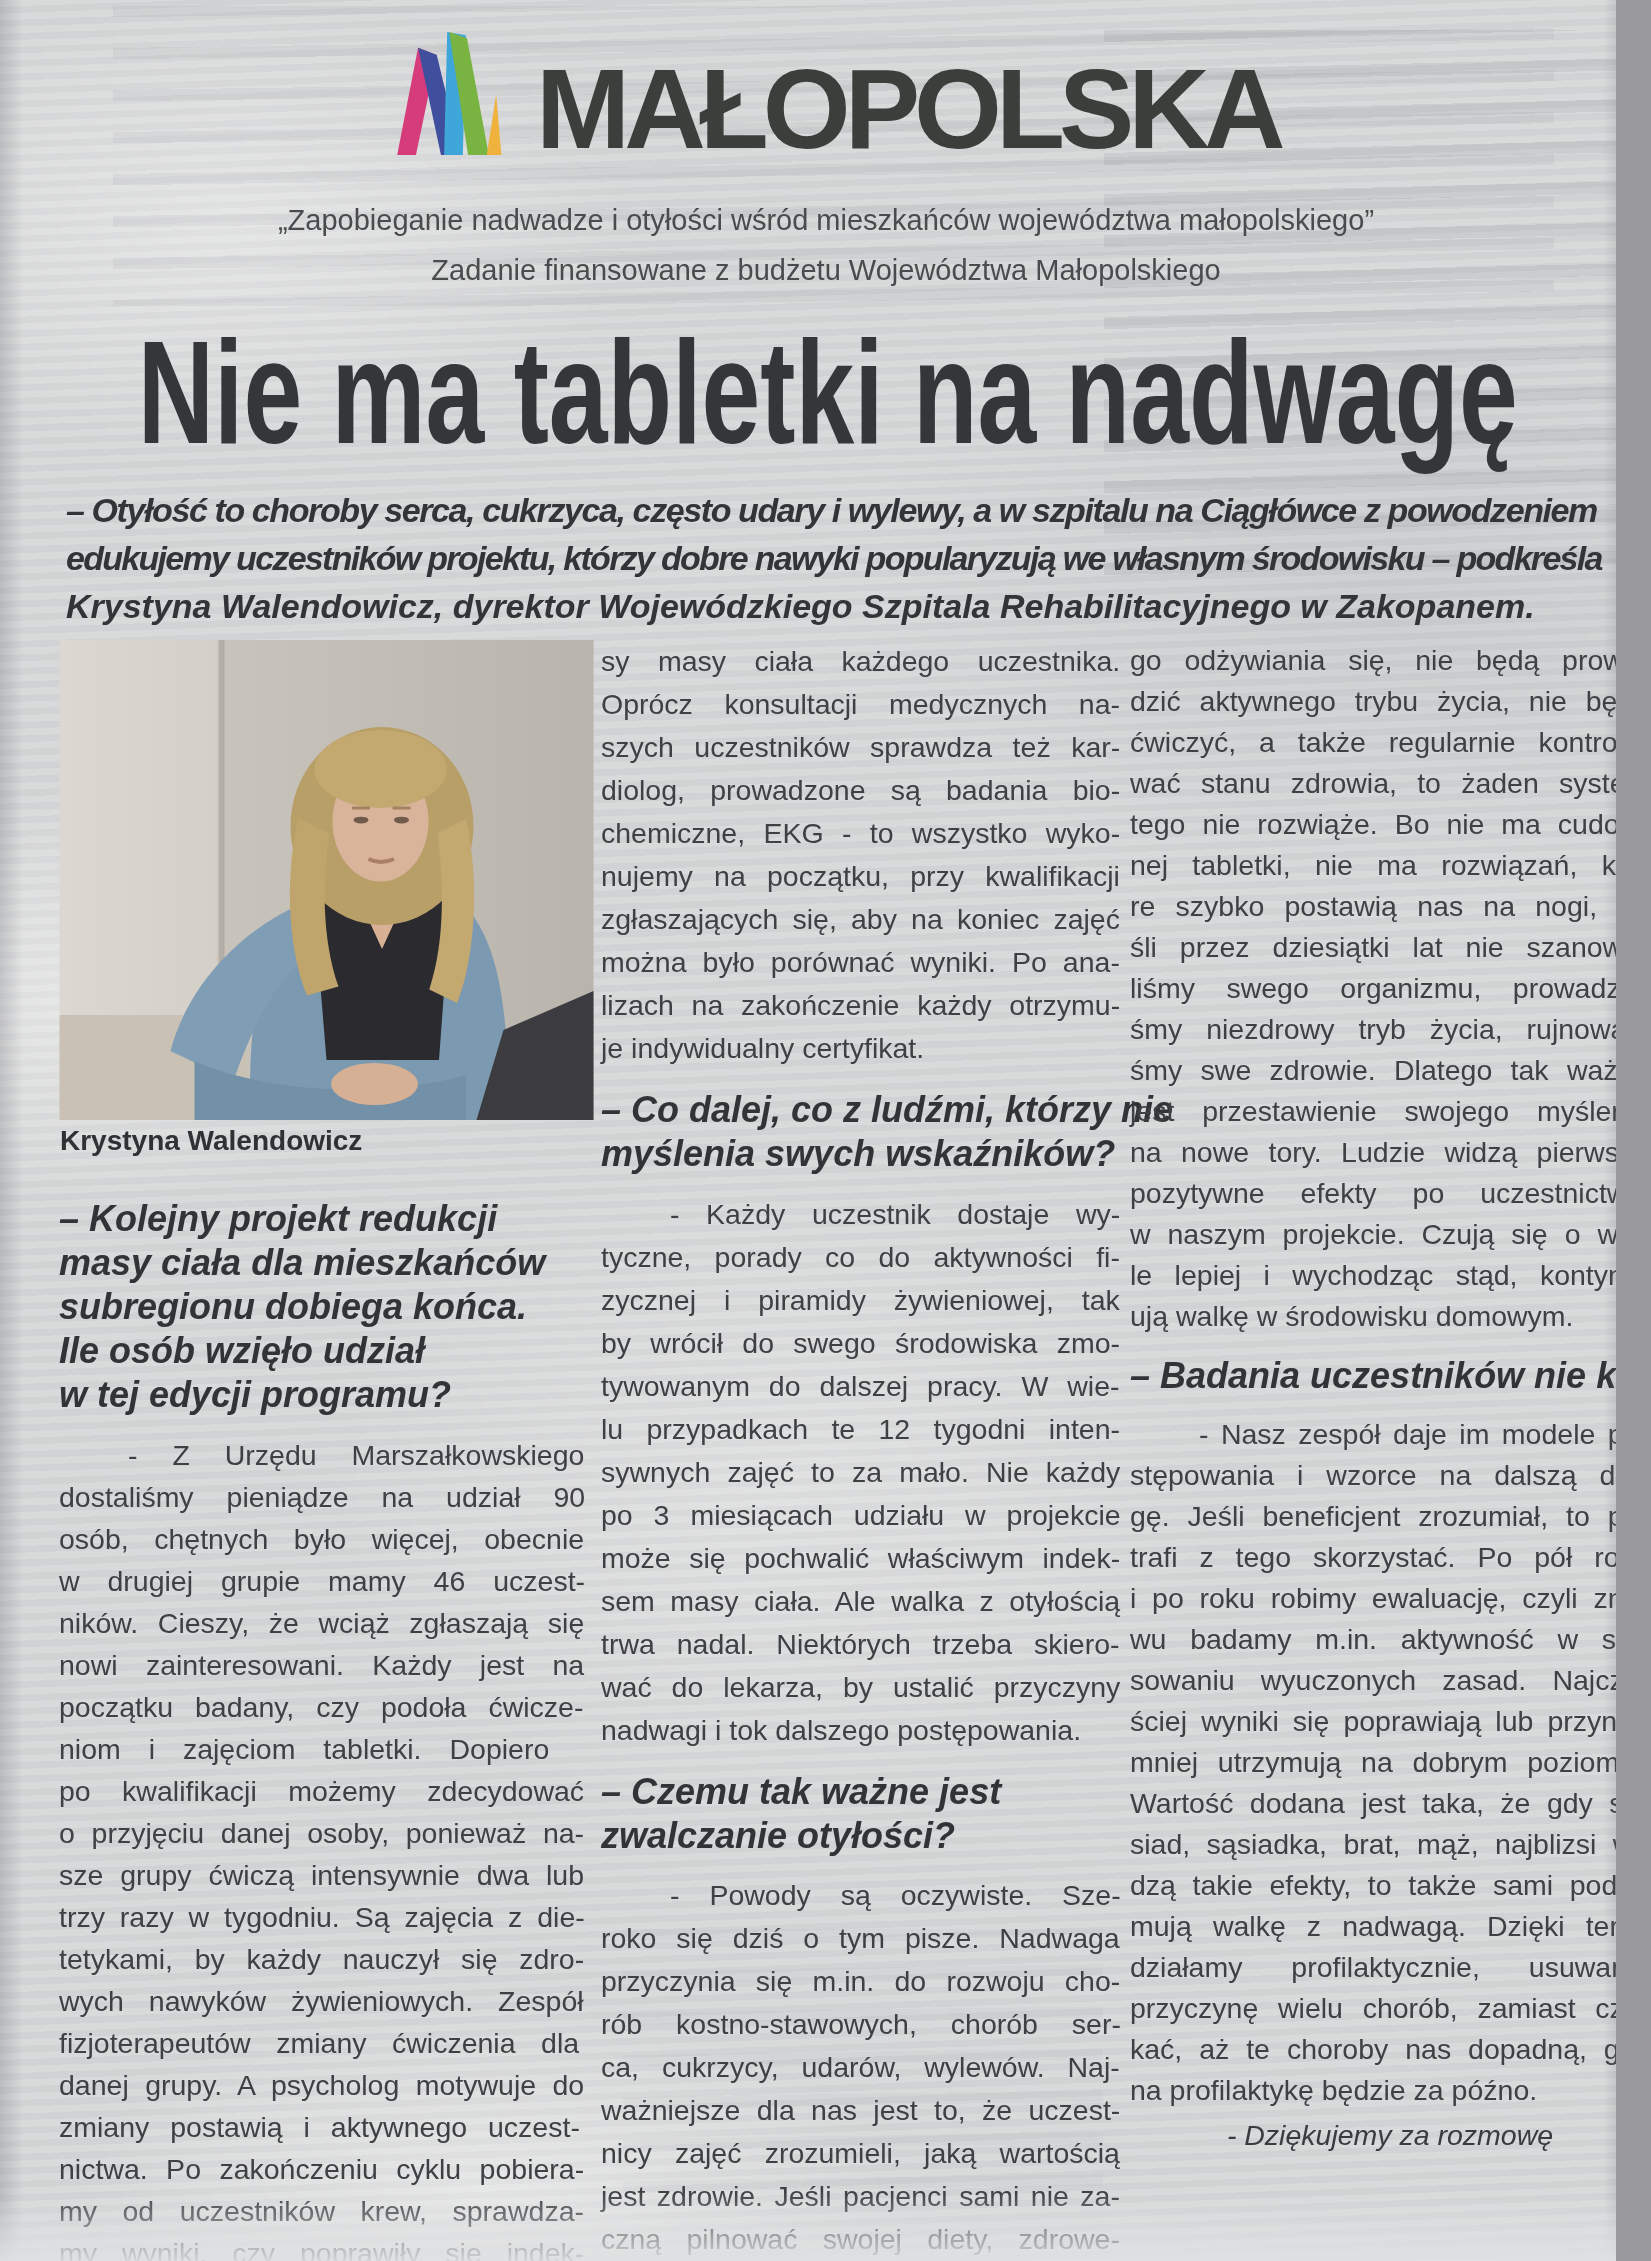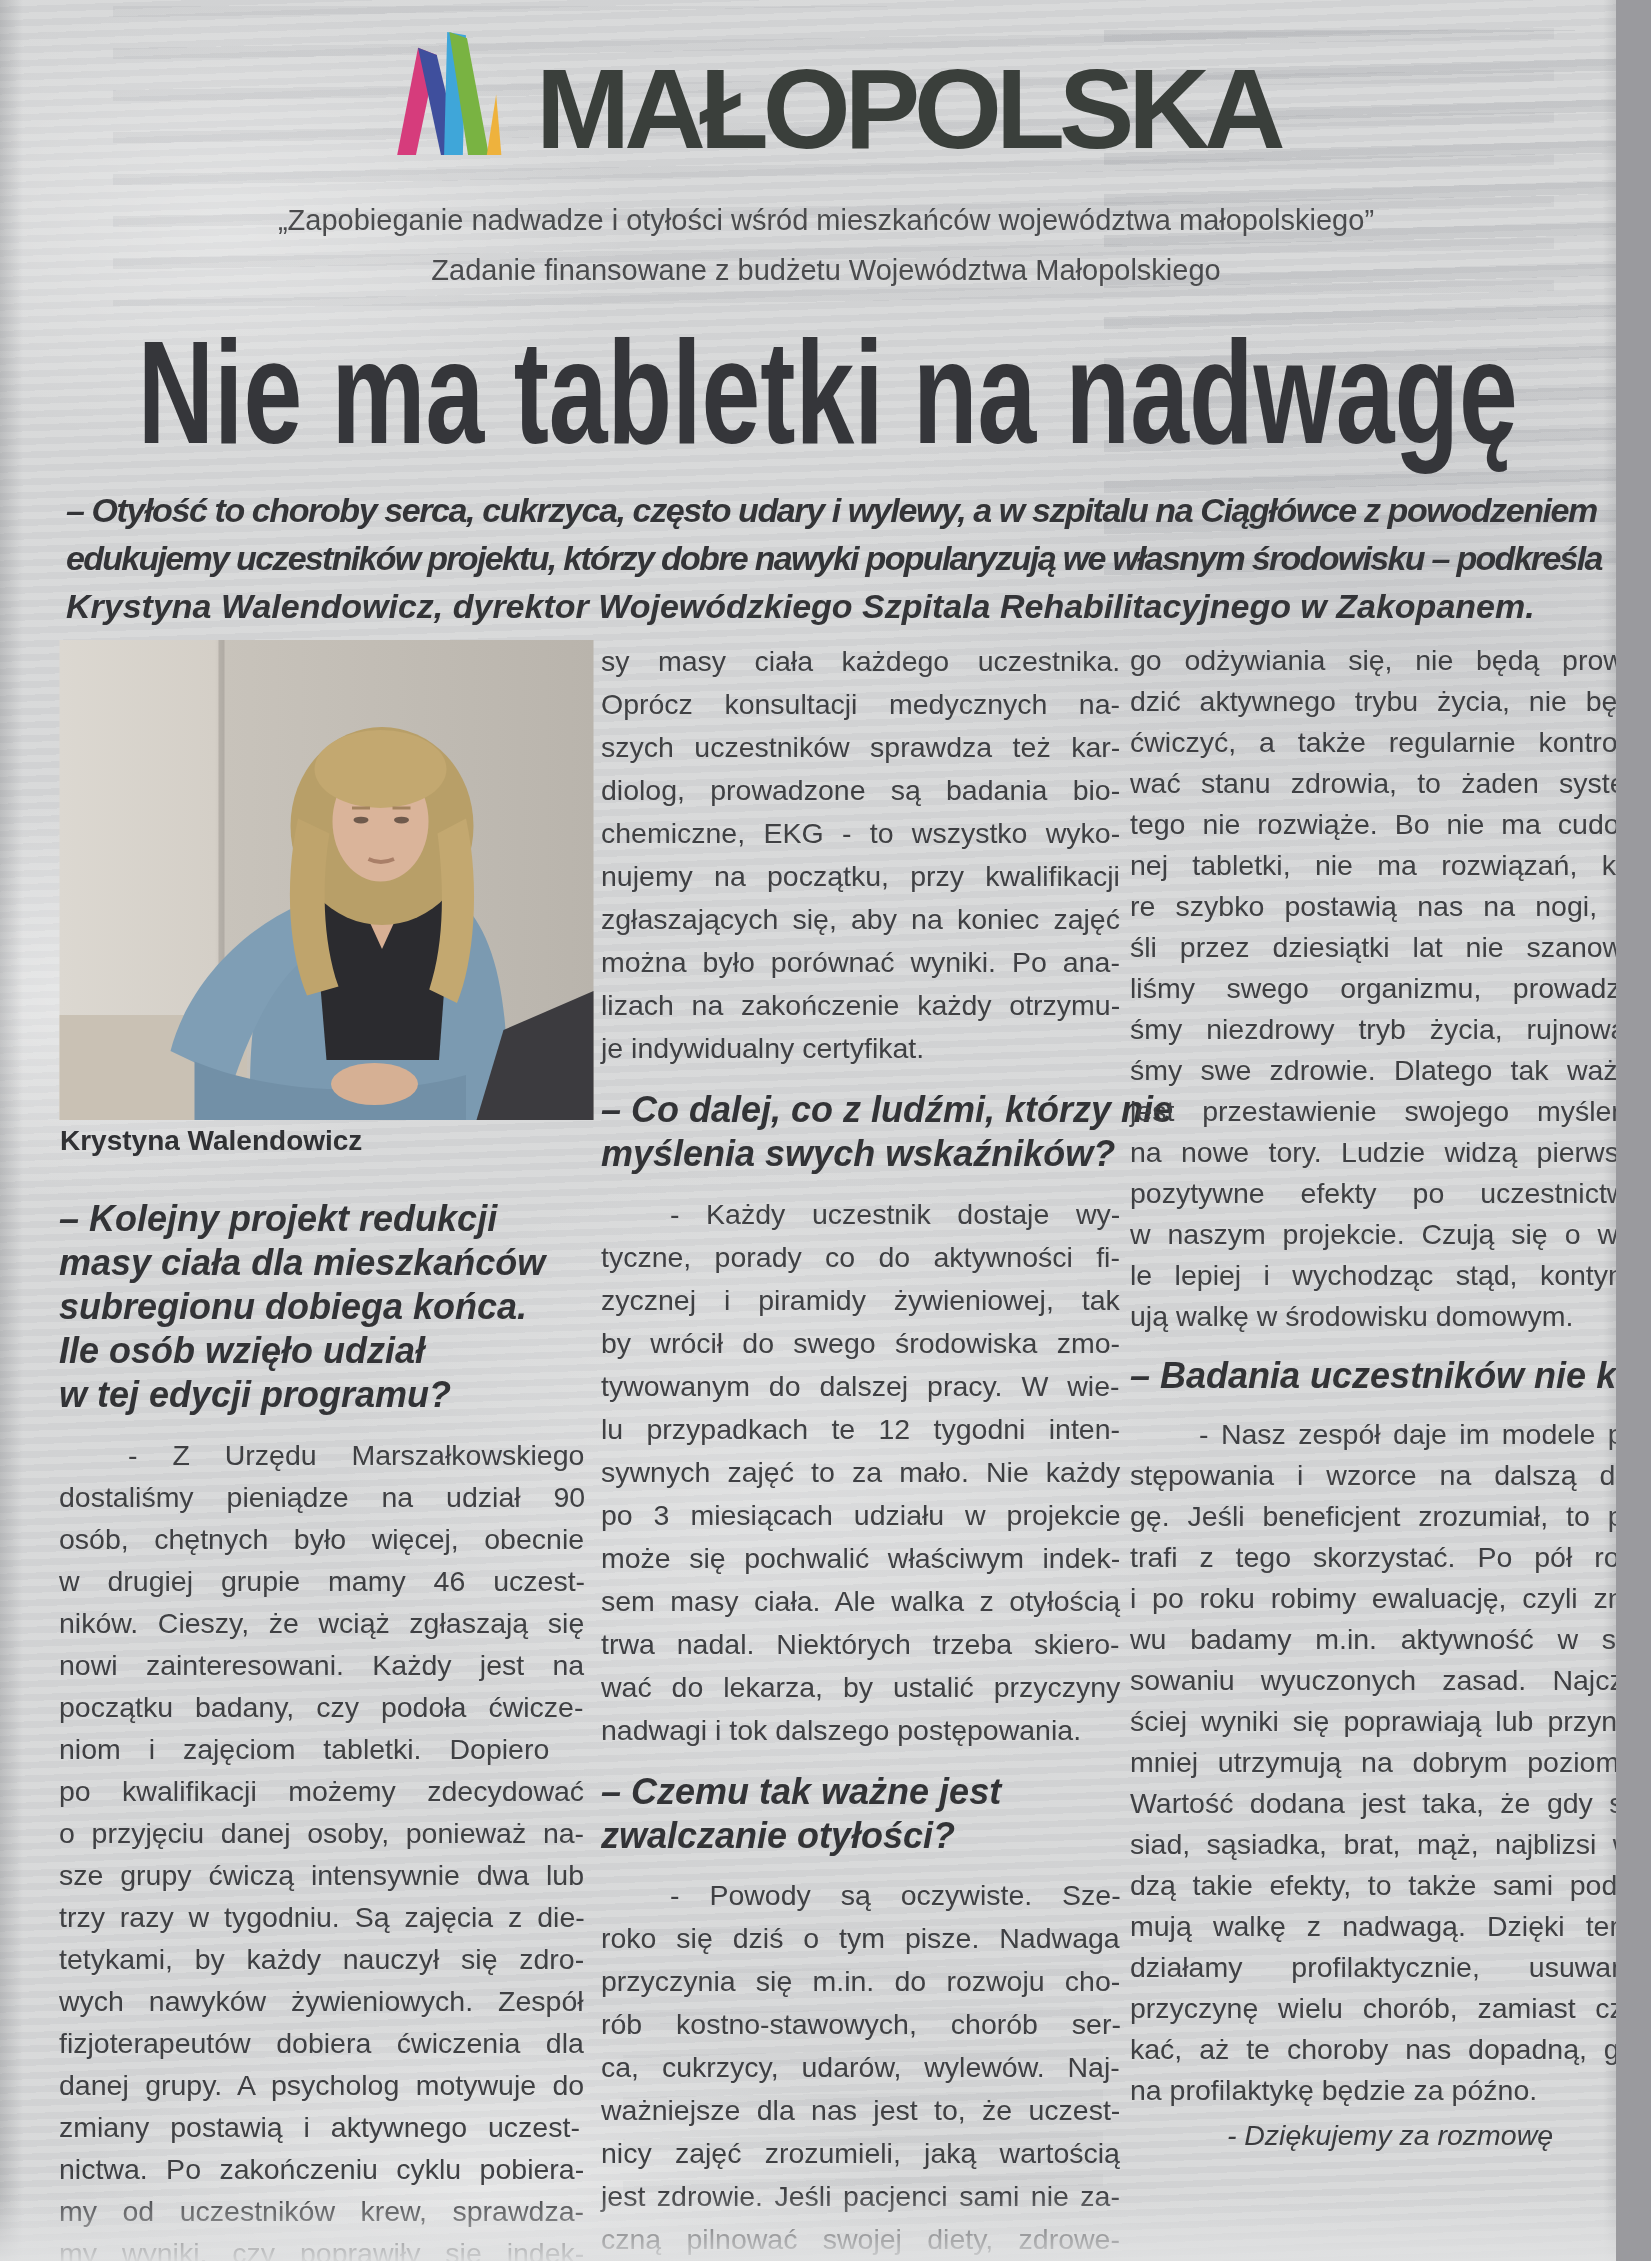--- a/index.html
+++ b/index.html
@@ -158,21 +158,21 @@
         <div class="line j" style="word-spacing: 11.7px;"><span class="t">ników. Cieszy, że wciąż zgłaszają się</span></div>
         <div class="line j" style="word-spacing: 20.4px;"><span class="t">nowi zainteresowani. Każdy jest na</span></div>
         <div class="line j" style="word-spacing: 14px;"><span class="t">początku badany, czy podoła ćwicze-</span></div>
         <div class="line j" style="word-spacing: 20px;"><span class="t">niom i zajęciom tabletki. Dopiero</span></div>
         <div class="line j" style="word-spacing: 23.5px;"><span class="t">po kwalifikacji możemy zdecydować</span></div>
         <div class="line j" style="word-spacing: 8.8px;"><span class="t">o przyjęciu danej osoby, ponieważ na-</span></div>
         <div class="line j" style="word-spacing: 9px;"><span class="t">sze grupy ćwiczą intensywnie dwa lub</span></div>
         <div class="line j" style="word-spacing: 7px;"><span class="t">trzy razy w tygodniu. Są zajęcia z die-</span></div>
         <div class="line j" style="word-spacing: 13.8px;"><span class="t">tetykami, by każdy nauczył się zdro-</span></div>
         <div class="line j" style="word-spacing: 17px;"><span class="t">wych nawyków żywieniowych. Zespół</span></div>
-        <div class="line j" style="word-spacing: 17.6px;"><span class="t">fizjoterapeutów dobiera ćwiczenia dla</span></div>
+        <div class="line j" style="word-spacing: 17.6px;"><span class="t">fizjoterapeutów zmiany ćwiczenia dla</span></div>
         <div class="line j" style="word-spacing: 8.5px;"><span class="t">danej grupy. A psycholog motywuje do</span></div>
         <div class="line j" style="word-spacing: 13px;"><span class="t">zmiany postawią i aktywnego uczest-</span></div>
         <div class="line j" style="word-spacing: 10.5px;"><span class="t">nictwa. Po zakończeniu cyklu pobiera-</span></div>
         <div class="line j" style="word-spacing: 17.6px;"><span class="t">my od uczestników krew, sprawdza-</span></div>
         <div class="line j" style="word-spacing: 17px;"><span class="t">my wyniki, czy poprawiły się indek-</span></div>
       </div>
     </div>
   <div class="col c2">
       <div class="blk p">
         <div class="line j" style="word-spacing: 20.5px;"><span class="t">sy masy ciała każdego uczestnika.</span></div>

